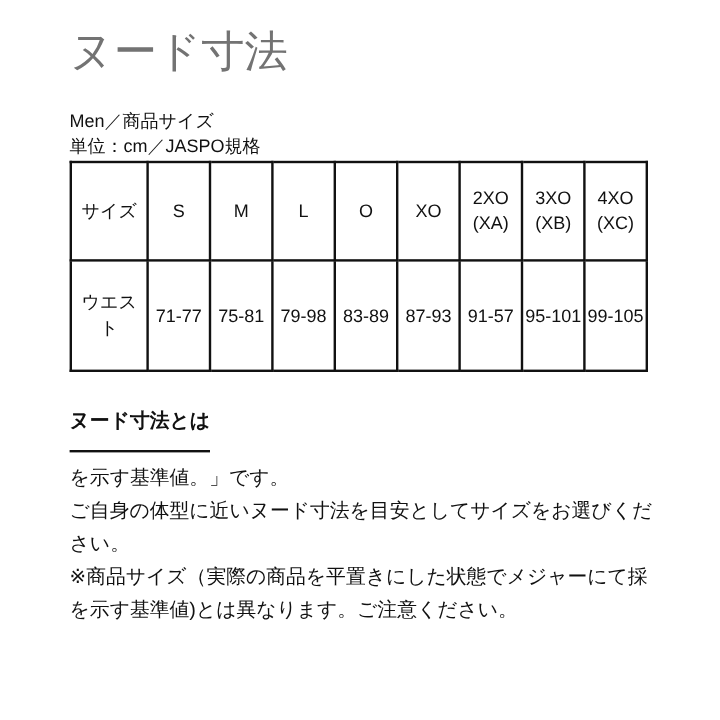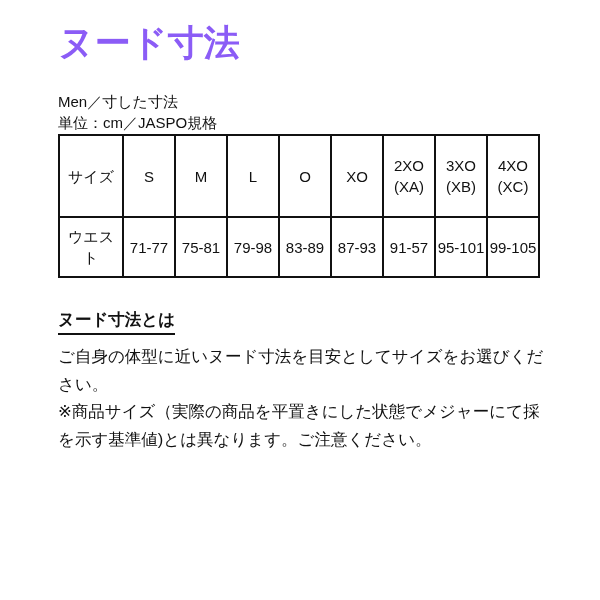--- a/index.html
+++ b/index.html
@@ -17,22 +17,22 @@
   .page {
     box-sizing: border-box;
     width: 600px;
     height: 600px;
     padding: 24px 40px 0 58px;
   }
   .page-title {
     margin: 0;
     font-size: 36px;
     line-height: 38px;
-    font-weight: 700;
-    color: #8b5cf6;
+    font-weight: 400;
+    color: #737373;
   }
   .subtitle-block {
     margin-top: 29px;
     font-size: 15px;
     line-height: 21px;
   }
   .subtitle-block .sub-line {
     white-space: nowrap;
   }
   table.size-table {
@@ -52,33 +52,33 @@
     vertical-align: middle;
     padding: 0;
     background: #ffffff;
     white-space: nowrap;
   }
   .size-table .row-label {
     white-space: normal;
     padding: 0 1px;
   }
   tr.header-row { height: 82px; }
-  tr.data-row   { height: 60px; }
+  tr.data-row   { height: 92px; }
   .cell-main { display: block; }
   .cell-sub  { display: block; }
   .def-heading-wrap {
     margin-top: 32px;
   }
   .def-heading {
     display: inline-block;
     font-size: 16.5px;
     font-weight: 700;
     line-height: 19px;
     border-bottom: 2px solid #111111;
-    padding-bottom: 4px;
+    padding-bottom: 14px;
     white-space: nowrap;
   }
   .def-body {
     margin-top: 8px;
     font-size: 16.5px;
     line-height: 27.5px;
   }
   .def-body .text-line,
   .note-block .text-line {
     white-space: nowrap;
@@ -89,21 +89,21 @@
   }
 </style>
 </head>
 <body>
 
 <div class="page">
 
   <h1 class="page-title">ヌード寸法</h1>
 
   <div class="subtitle-block">
-    <div class="sub-line">Men／寸した寸法</div>
+    <div class="sub-line">Men／商品サイズ</div>
     <div class="sub-line">単位：cm／JASPO規格</div>
   </div>
 
   <table class="size-table">
     <colgroup>
       <col class="label-col">
       <col class="size-col">
         <col class="size-col">
         <col class="size-col">
         <col class="size-col">
@@ -162,20 +162,21 @@
         <td>99-105</td>
       </tr>
     </tbody>
   </table>
 
   <div class="def-heading-wrap">
     <span class="def-heading">ヌード寸法とは</span>
   </div>
 
   <div class="def-body">
+    <div class="text-line">を示す基準値。」です。</div>
     <div class="text-line">ご自身の体型に近いヌード寸法を目安としてサイズをお選びくだ</div>
     <div class="text-line">さい。</div>
   </div>
 
   <div class="note-block">
     <div class="text-line">※商品サイズ（実際の商品を平置きにした状態でメジャーにて採</div>
     <div class="text-line">を示す基準値)とは異なります。ご注意ください。</div>
   </div>
 
 </div>

